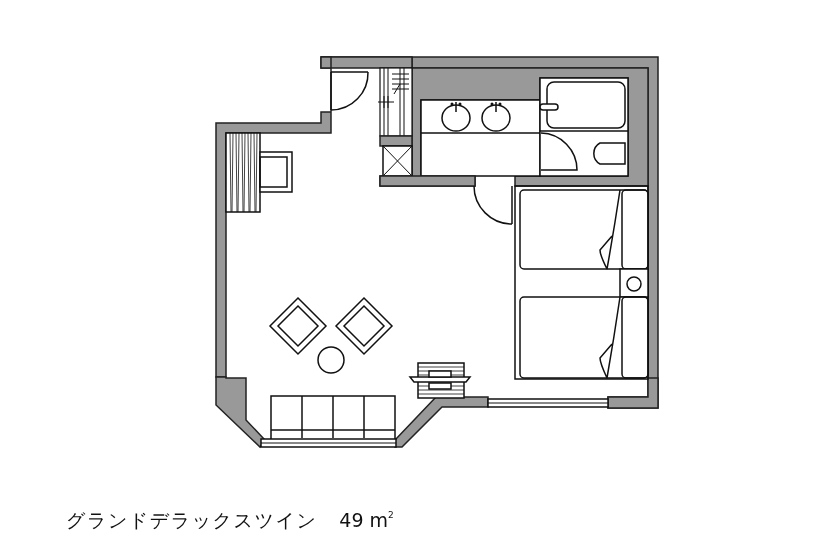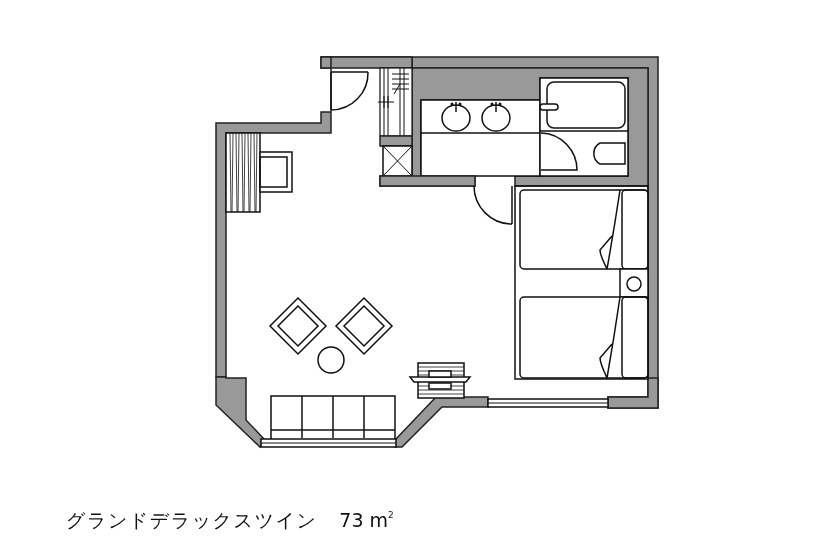--- a/index.html
+++ b/index.html
@@ -175,14 +175,14 @@
   </g>
 
   <g>
     <rect class="fl" x="520" y="297" width="128" height="81" rx="4"></rect>
     <rect class="ln" x="622" y="297" width="26" height="81" rx="4"></rect>
     <path class="ln" d="M620,297 Q614,338 607,378 M607,378 Q600,363 600,358 Q606,351 612,344"></path>
   </g>
 </svg>
 
 <div class="caption">
-  <span>グランドデラックスツイン</span><span class="area"><span>73</span> <span>m</span><sup>2</sup></span>
+  <span>グランドデラックスツイン</span><span class="area"><span>49</span> <span>m</span><sup>2</sup></span>
 </div>
 
 </body></html>

